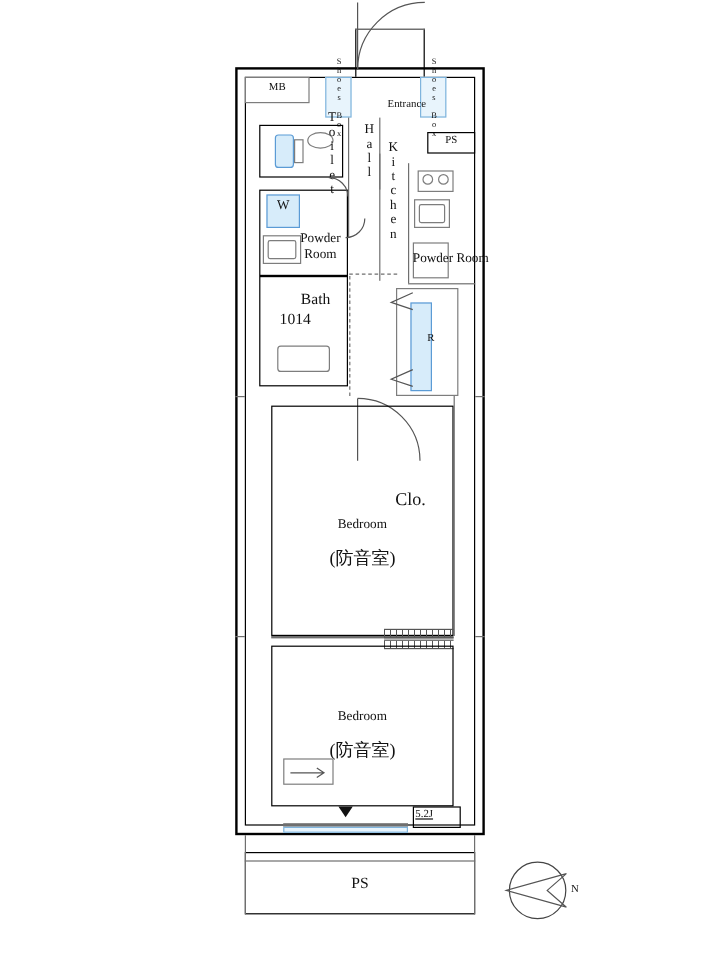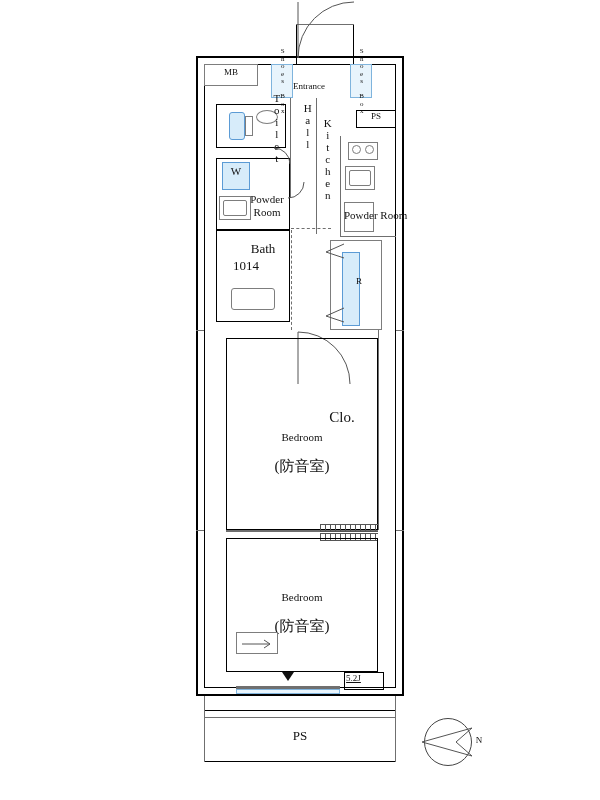--- a/index.html
+++ b/index.html
@@ -104,21 +104,21 @@
     <path d="M2 58 A 56 56 0 0 1 58 2"></path>
     <line x1="2" y1="58" x2="2" y2="2"></line>
   </svg>
 
   <div class="bluebox-l" style="left:271px; top:64px; width:22px; height:34px;"></div>
   <div class="lbl tiny vert" style="left:272px; top:64px; width:20px; height:34px; display:flex; align-items:center; justify-content:center; letter-spacing:-0.5px;">Shoes Box</div>
 
   <div class="bluebox-l" style="left:350px; top:64px; width:22px; height:34px;"></div>
   <div class="lbl tiny vert" style="left:351px; top:64px; width:20px; height:34px; display:flex; align-items:center; justify-content:center; letter-spacing:-0.5px;">Shoes Box</div>
 
-  <div class="lbl sm" style="left:281px; top:82px; width:56px;">Entrance</div>
+  <div class="lbl sm" style="left:311px; top:82px; width:56px;">Entrance</div>
 
   <div class="thinbox" style="left:204px; top:64px; width:54px; height:22px;"></div>
   <div class="lbl sm" style="left:204px; top:68px; width:54px;">MB</div>
 
   <div class="outline" style="left:216px; top:104px; width:70px; height:44px;"></div>
 
   <div class="bluebox" style="left:229px; top:112px; width:16px; height:28px; border-radius:3px;"></div>
   <div class="thinbox" style="left:245px; top:116px; width:8px; height:20px;"></div>
 
   <div class="thinbox" style="left:256px; top:110px; width:22px; height:14px; border-radius:50%;"></div>

